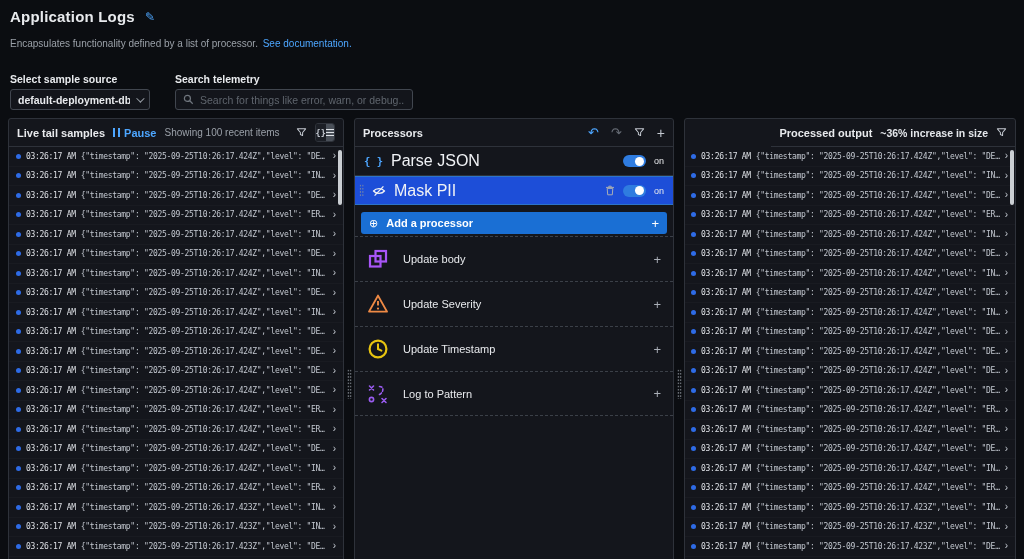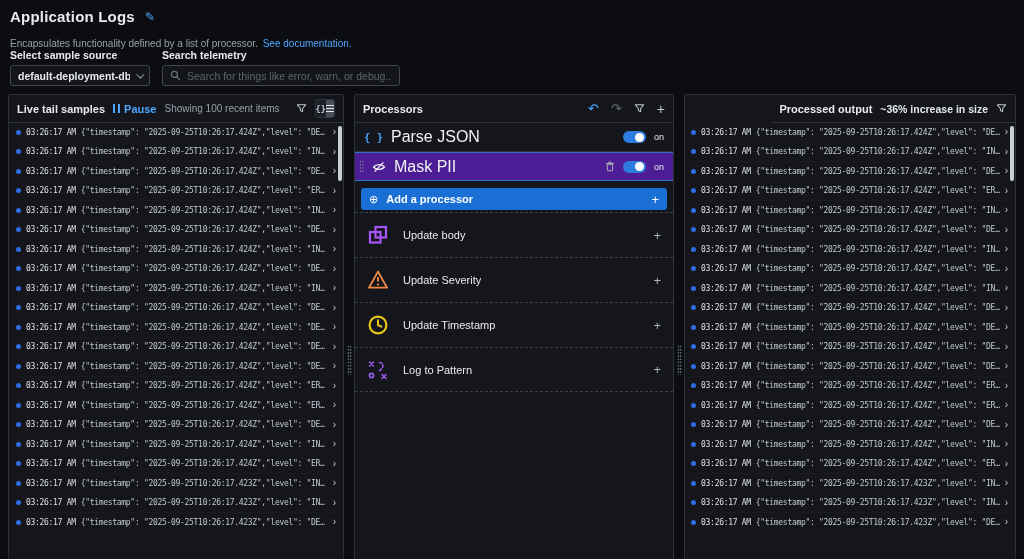--- a/index.html
+++ b/index.html
@@ -6,21 +6,21 @@
   html,body { width:1024px; height:559px; background:#0b0d11; overflow:hidden;
     font-family:"Liberation Sans", sans-serif; color:#e8eaed; }
 
   
   .hdr { padding:8px 24px 0 10px; }
   .title-row { display:flex; align-items:center; gap:10px; }
   .title-row h1 { font-size:15px; font-weight:bold; letter-spacing:.2px; }
   .pencil { color:#4da6ff; font-size:12px; cursor:pointer; }
   .subtitle { margin-top:13px; font-size:10px; color:#9aa0a8; }
   .subtitle a { color:#4da6ff; text-decoration:none; margin-left:2px; cursor:pointer; }
-  .controls { margin-top:0; display:flex; gap:12px; }
+  .controls { margin-top:24px; display:flex; gap:25px; }
   .control label { display:block; font-size:10.5px; font-weight:bold; color:#e8eaed; margin-bottom:4px; }
   .select { width:140px; height:21px; border:1px solid #41464f; border-radius:3px;
     display:flex; align-items:center; justify-content:space-between; padding:0 7px;
     background:#13151b; cursor:pointer; }
   .select .val { font-size:10.5px; font-weight:bold; white-space:nowrap; overflow:hidden; width:112px; }
   .chev { width:6px; height:6px; border-right:1.4px solid #9aa0a8; border-bottom:1.4px solid #9aa0a8;
     transform:rotate(45deg) translateY(-2px); }
   .searchbox { width:238px; height:21px; border:1px solid #41464f; border-radius:3px;
     display:flex; align-items:center; gap:6px; padding:0 7px; background:#13151b; }
   .searchbox input { flex:1; background:transparent; border:none; outline:none;
@@ -73,21 +73,21 @@
   
   .mid-actions { margin-left:auto; display:flex; align-items:center; gap:12px; }
   .undo { color:#4da6ff; font-size:13px; cursor:pointer; line-height:1; }
   .redo { color:#666c75; font-size:13px; cursor:pointer; line-height:1; }
   .plus-h { color:#c3c8d0; font-size:14px; cursor:pointer; line-height:1; }
   .procrow { height:29px; flex:none; display:flex; align-items:center; gap:8px;
     padding:0 9px; border-bottom:1px solid #2e323a; cursor:pointer; }
   .procrow .braces { color:#4da6ff; font-weight:bold; font-size:10.5px;
     font-family:"DejaVu Sans Mono",monospace; }
   .procname { font-size:16px; color:#f0f2f5; }
-  .procrow.sel { background:#4c1d95; border-top:1px solid #2d74c9; border-bottom:1px solid #2d74c9;
+  .procrow.sel { background:#1d4ed8; border-top:1px solid #2d74c9; border-bottom:1px solid #2d74c9;
     padding-left:4px; }
   .griprow { width:5px; height:13px;
     background-image:radial-gradient(#8a9099 0.8px, transparent 0.9px);
     background-size:2.6px 3.2px; cursor:grab; }
   .rowright { margin-left:auto; display:flex; align-items:center; gap:8px; }
   .toggle { width:23px; height:12px; border-radius:6px; background:#2f7ce0; position:relative; cursor:pointer; }
   .toggle::after { content:""; position:absolute; right:1.5px; top:1.5px; width:9px; height:9px;
     border-radius:50%; background:#fff; }
   .toglabel { font-size:9px; color:#e8eaed; }
   .trash { display:flex; cursor:pointer; }

